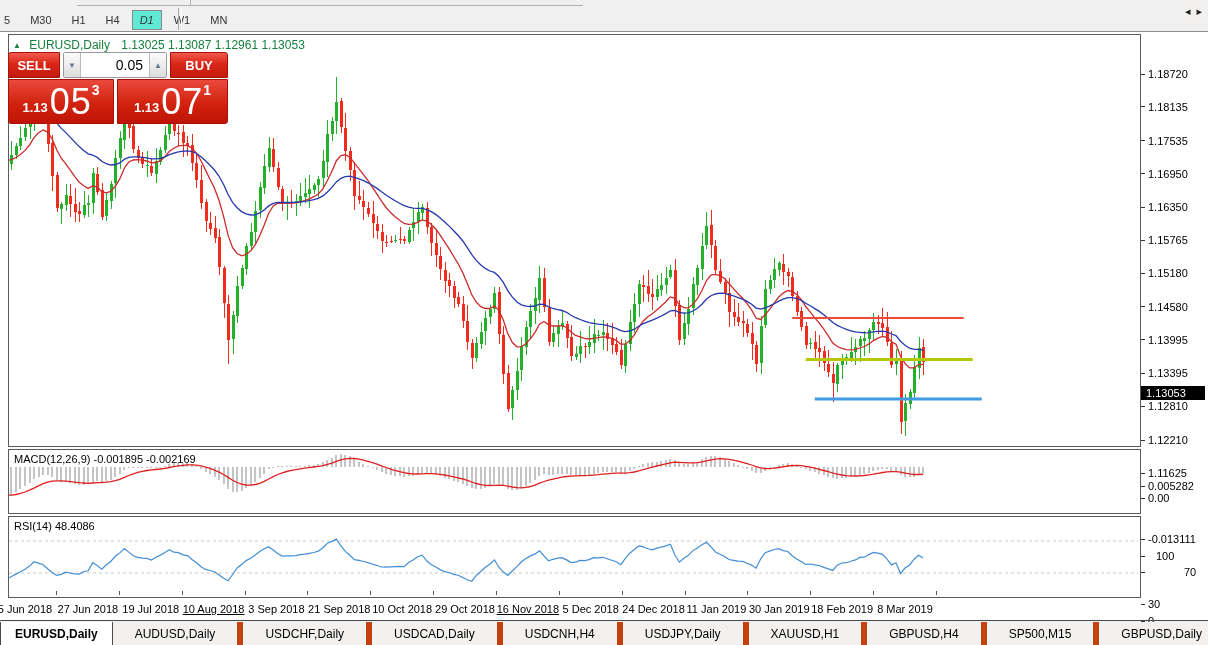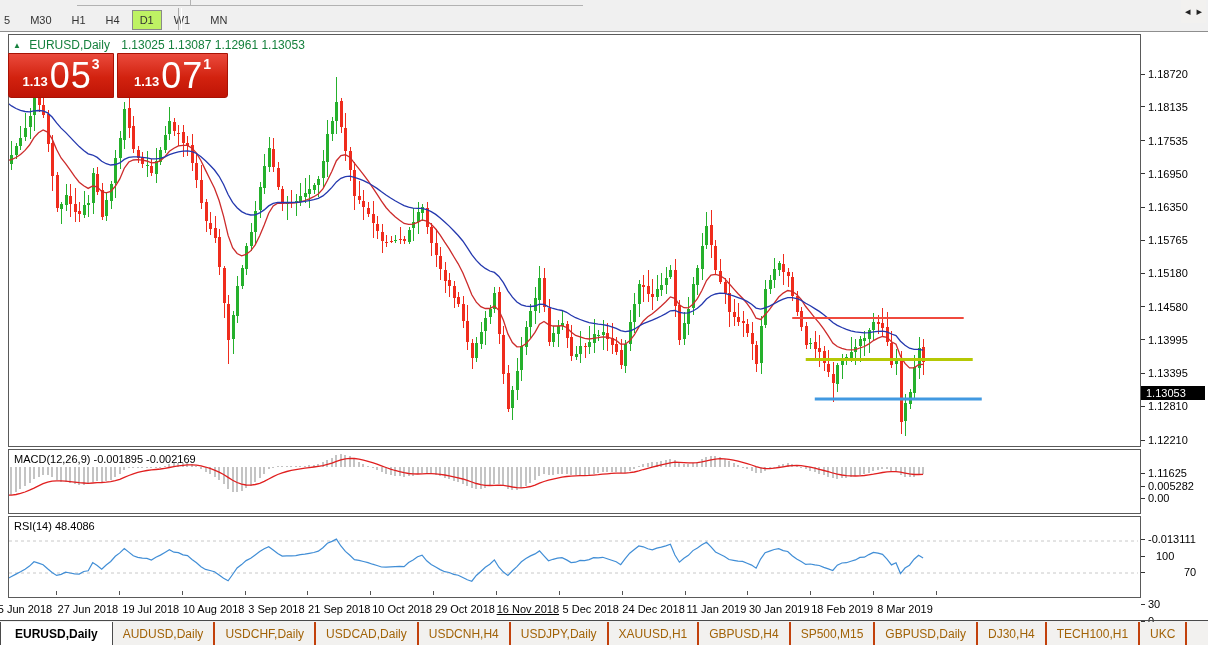--- a/index.html
+++ b/index.html
@@ -4,21 +4,21 @@
 <style>
   html,body{margin:0;padding:0;background:#d8d8d8;}
   #app{position:relative;width:1208px;height:645px;background:#f0f0f0;overflow:hidden;
        font-family:"Liberation Sans","DejaVu Sans",sans-serif;-webkit-font-smoothing:antialiased;}
   
   #top-sliver{position:absolute;left:0;top:0;width:1208px;height:7px;background:#f0f0f0;}
   #sliver-line{position:absolute;left:77px;top:5px;width:506px;height:1px;background:#b2b2b2;}
   #sliver-vline{position:absolute;left:190px;top:0;width:1px;height:6px;background:#b2b2b2;}
   #tf-row{position:absolute;left:-6px;top:8px;height:23px;display:flex;align-items:center;}
   .tfbtn{font-size:11px;color:#333;padding:3px 7px;margin:0 2px;border:1px solid transparent;cursor:default;}
-  .tfbtn.active{background:#bef264;border:1px solid #898989;}
+  .tfbtn.active{background:#5eead4;border:1px solid #898989;font-style:italic;}
   #tf-sep{position:absolute;left:178px;top:8px;width:2px;height:22px;
           border-left:1px solid #aaa;border-right:1px solid #fff;}
   
   #chartarea{position:absolute;left:0;top:31px;width:1208px;height:589px;background:#fff;
              border-top:1px solid #8e8e8e;}
   #frame-bottom{position:absolute;left:0;top:620px;width:1208px;height:1px;background:#4a4a4a;}
   .panel{position:absolute;border:1px solid #5a5a5a;background:#fff;}
   #panel-main{left:8px;top:2px;width:1131px;height:411px;}
   #panel-macd{left:8px;top:417px;width:1131px;height:63px;}
   #panel-rsi{left:8px;top:484px;width:1131px;height:80px;}
@@ -50,22 +50,22 @@
   .price-box{color:#fff;border:1px solid #a81205;display:flex;align-items:flex-end;justify-content:center;
              background:linear-gradient(180deg,#ea4a3c 0%,#d2220f 55%,#bf1405 100%);padding-bottom:4px;}
   #sell-box{width:104px;border-radius:0 0 0 3px;}
   #buy-box{flex:1;margin-left:3px;border-radius:0 0 3px 0;}
   .pb-small{font-size:13px;font-weight:bold;margin:5px 2px 4px 0;}
   .pb-big{font-size:36px;line-height:34px;font-weight:400;letter-spacing:1px;text-align:center;}
   .pb-sup{font-size:14px;font-weight:bold;align-self:flex-start;margin-top:2px;}
   
   #tabbar{position:absolute;left:0;top:622px;width:1208px;height:23px;background:#f2f1ef;
           display:flex;align-items:stretch;overflow:hidden;}
-  .tab{font-size:12px;color:#a16207;display:flex;align-items:center;padding:0 10px;
-       border-right:2px solid #c2410c;cursor:pointer;white-space:nowrap;}
+  .tab{font-size:12px;color:#000000;display:flex;align-items:center;padding:0 22px;
+       border-right:6px solid #c2410c;cursor:pointer;white-space:nowrap;}
   .tab.active{background:#fff;border:1px solid #4a4a4a;border-bottom:none;font-weight:bold;color:#000;
               padding:0 14px;margin-top:-1px;z-index:3;}
   #tab-scroll{position:absolute;right:2px;top:0;height:23px;display:flex;align-items:center;gap:6px;
               padding:0 4px;background:#f2f1ef;}
   .scrollarrow{font-size:11px;color:#222;cursor:pointer;}
 </style>
 </head>
 <body>
 
 <div id="app">
@@ -749,20 +749,29 @@
     </div>
 
     <div class="panel-label" style="left:14px;top:421px;">
       <span>MACD(12,26,9)</span>&nbsp;<span>-0.001895</span>&nbsp;<span>-0.002169</span>
     </div>
     <div class="panel-label" style="left:14px;top:488px;">
       <span>RSI(14)</span>&nbsp;<span>48.4086</span>
     </div>
 
     <div id="trade">
+      <div id="tp-row1">
+        <div class="tbtn" id="sell-btn">SELL</div>
+        <div id="spin-group">
+          <button class="spinbtn">▼</button>
+          <input id="vol-input" value="0.05" style="">
+          <button class="spinbtn">▲</button>
+        </div>
+        <div class="tbtn" id="buy-btn">BUY</div>
+      </div>
       <div id="tp-row2">
         <div class="price-box" id="sell-box">
           <span class="pb-small">1.13</span>
           <span class="pb-big">05</span>
           <span class="pb-sup">3</span>
         </div>
         <div class="price-box" id="buy-box">
           <span class="pb-small">1.13</span>
           <span class="pb-big">07</span>
           <span class="pb-sup">1</span>
@@ -813,21 +822,21 @@
         <div class="axlabel" style="left: 1184px; top: 534px;">70</div>
         <div class="axtick" style="left: 1141px; top: 572px;"></div>
         <div class="axlabel" style="left: 1148px; top: 566px;">30</div>
         <div class="axtick" style="left: 1141px; top: 589px;"></div>
         <div class="axlabel" style="left: 1148px; top: 583px;">0</div>
       </div>
     <div id="xaxis">
         <div class="datelabel" style="left: 25px; top: 571px;">5 Jun 2018</div>
         <div class="datelabel" style="left: 87.857px; top: 571px;">27 Jun 2018</div>
         <div class="datelabel" style="left: 150.714px; top: 571px;">19 Jul 2018</div>
-        <div class="datelabel" style="left: 213.571px; top: 571px;">10 Aug 2018</div>
+        <div class="datelabel" style="left: 213.571px; top: 571px; text-decoration: underline;">10 Aug 2018</div>
         <div class="datelabel" style="left: 276.428px; top: 571px;">3 Sep 2018</div>
         <div class="datelabel" style="left: 339.285px; top: 571px;">21 Sep 2018</div>
         <div class="datelabel" style="left: 402.142px; top: 571px;">10 Oct 2018</div>
         <div class="datelabel" style="left: 464.999px; top: 571px;">29 Oct 2018</div>
         <div class="datelabel" style="left: 527.856px; top: 571px; text-decoration: underline;">16 Nov 2018</div>
         <div class="datelabel" style="left: 590.713px; top: 571px;">5 Dec 2018</div>
         <div class="datelabel" style="left: 653.57px; top: 571px;">24 Dec 2018</div>
         <div class="datelabel" style="left: 716.427px; top: 571px;">11 Jan 2019</div>
         <div class="datelabel" style="left: 779.284px; top: 571px;">30 Jan 2019</div>
         <div class="datelabel" style="left: 842.141px; top: 571px;">18 Feb 2019</div>

